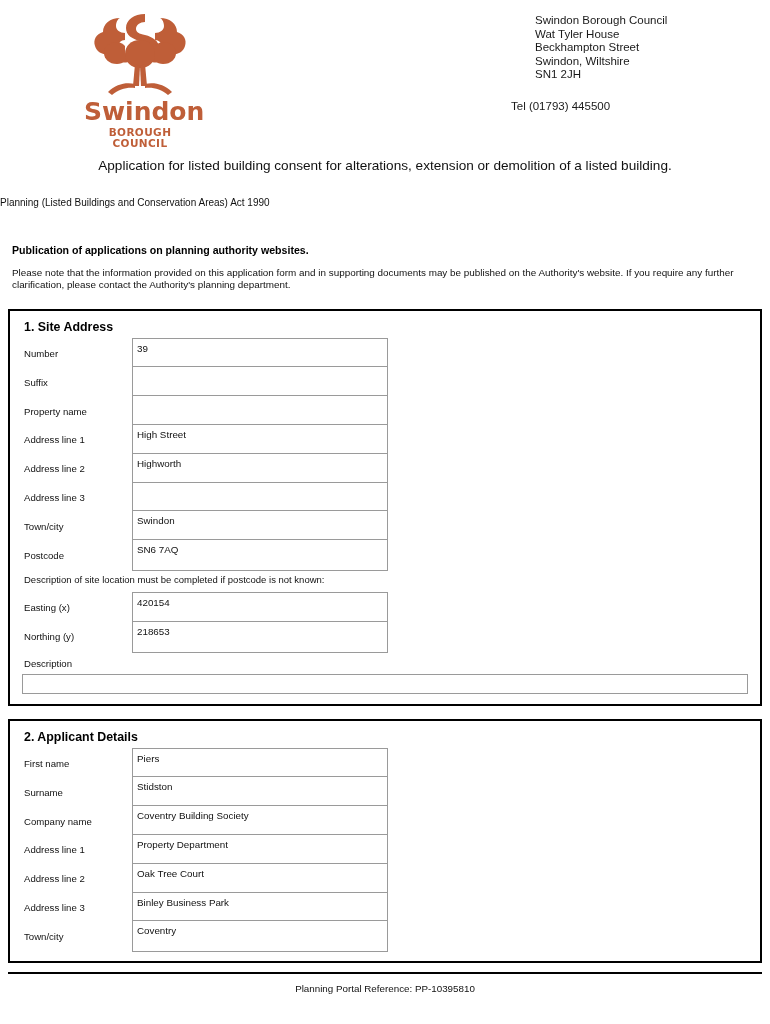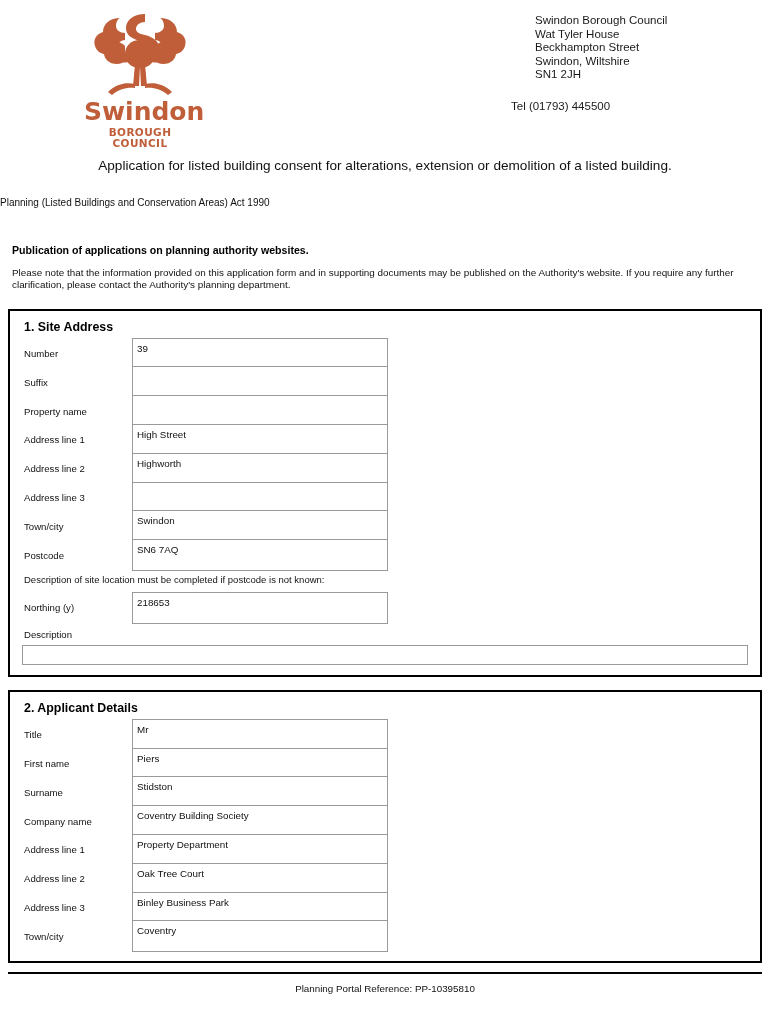--- a/index.html
+++ b/index.html
@@ -271,36 +271,36 @@
     <div class="field-input">Swindon</div>
   </div>
   <div class="field-row">
     <div class="field-label">Postcode</div>
     <div class="field-input">SN6 7AQ</div>
   </div>
 
   <div class="helper-text">Description of site location must be completed if postcode is not known:</div>
 
   <div class="field-row">
+    <div class="field-label">Easting (x)</div>
+    <div class="field-input">420154</div>
+  </div>
+  <div class="field-row">
     <div class="field-label">Northing (y)</div>
     <div class="field-input">218653</div>
   </div>
 
   <div class="desc-label">Description</div>
   <div class="desc-input"></div>
 </div>
 
 <div class="section" id="section-applicant">
   <div class="section-title">2. Applicant Details</div>
 
   <div class="field-row">
-    <div class="field-label">Title</div>
-    <div class="field-input">Mr</div>
-  </div>
-  <div class="field-row">
     <div class="field-label">First name</div>
     <div class="field-input">Piers</div>
   </div>
   <div class="field-row">
     <div class="field-label">Surname</div>
     <div class="field-input">Stidston</div>
   </div>
   <div class="field-row">
     <div class="field-label">Company name</div>
     <div class="field-input">Coventry Building Society</div>

